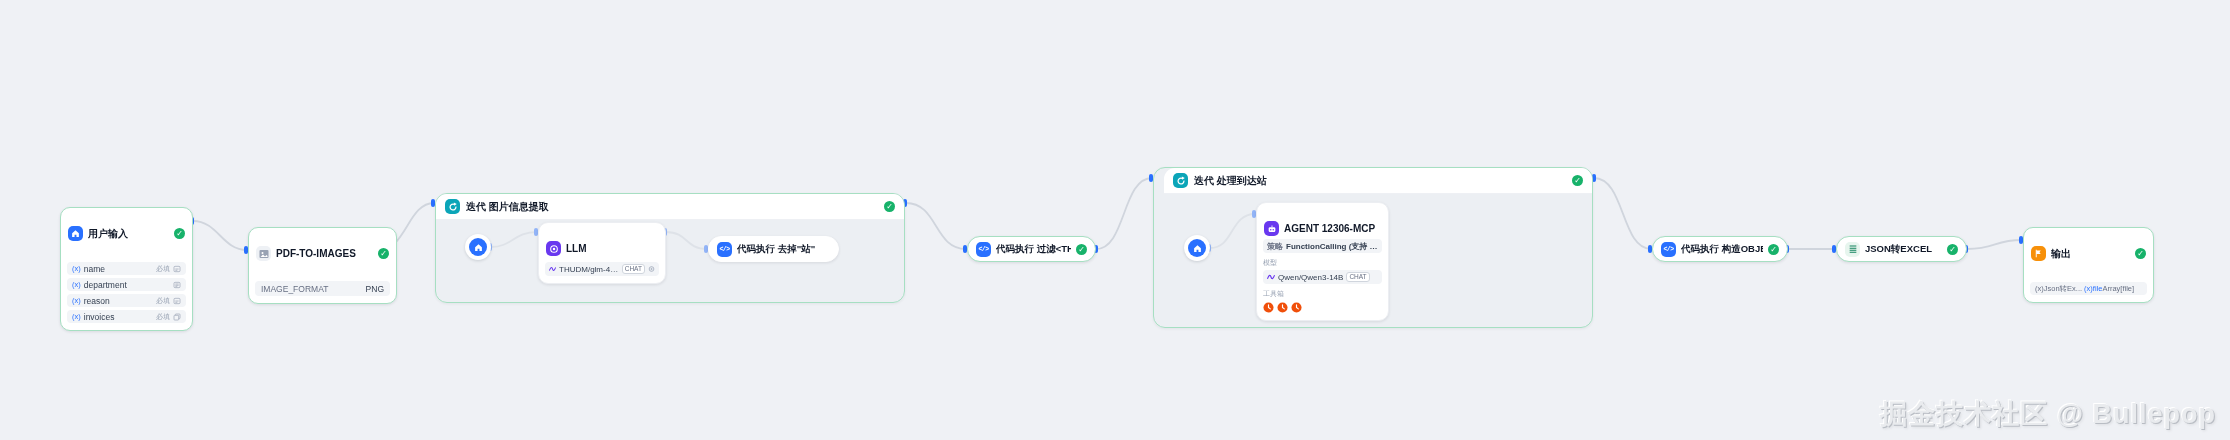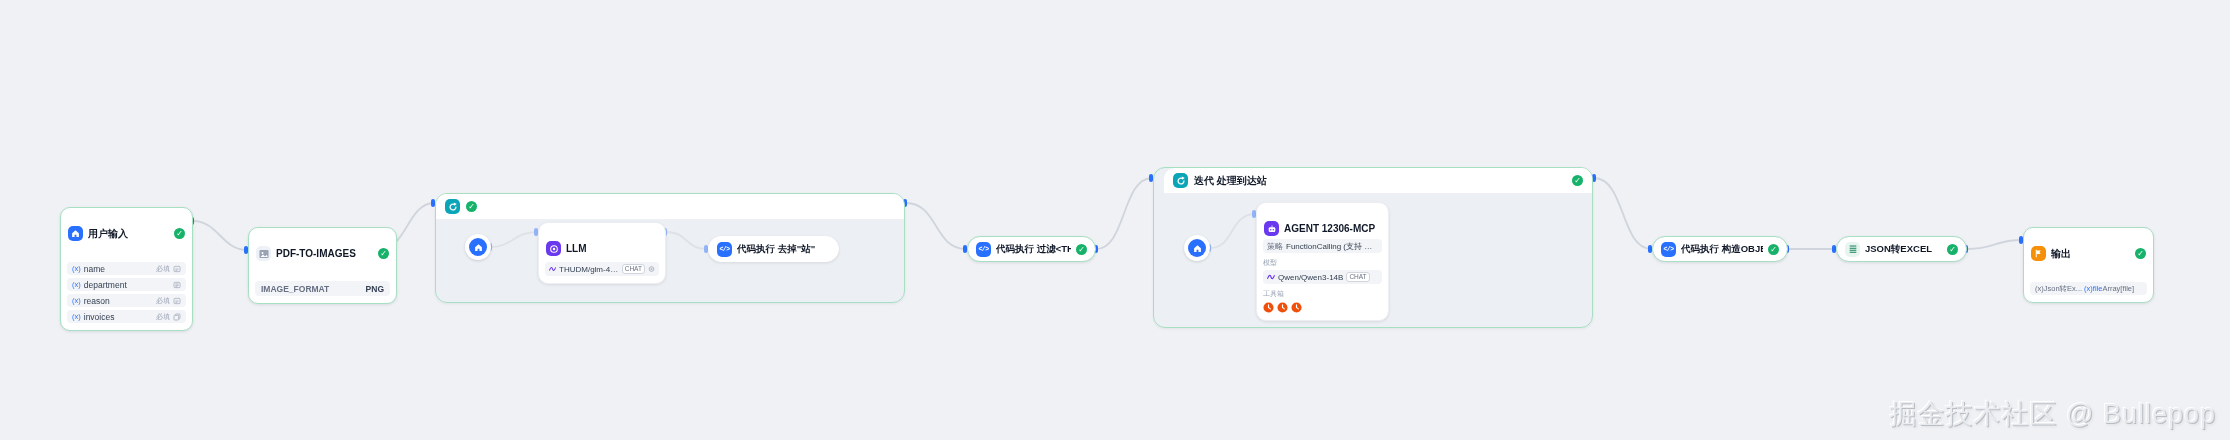--- a/index.html
+++ b/index.html
@@ -24,21 +24,21 @@
   .code-glyph { color:#fff; font-family:"Liberation Mono","DejaVu Sans Mono",monospace; font-size:6.5px; font-weight:bold; letter-spacing:-.5px; }
   .check { flex:0 0 auto; width:11px; height:11px; border-radius:50%; background:#17b26a; color:#fff;
            font-size:8px; line-height:11px; text-align:center; font-weight:bold; }
   .node-body { padding:0 6px 7px; }
   .vrow { display:flex; align-items:center; height:13px; background:#f2f4f7; border-radius:4px;
           padding:0 5px; font-size:8.5px; color:#354052; margin-top:3px; white-space:nowrap; }
   .vrow .vx { color:#2970ff; margin-right:3px; font-size:7.5px; }
   .vrow .req { margin-left:auto; font-size:7px; color:#98a2b3; }
   .vrow .mini-ic { margin-left:3px; display:flex; }
   .kvrow { display:flex; align-items:center; justify-content:space-between; height:15px; background:#f2f4f7;
-           border-radius:4px; padding:0 6px; font-size:8.5px; color:#676f83; margin-top:2px;font-weight:bold; }
+           border-radius:4px; padding:0 6px; font-size:8.5px; color:#676f83; margin-top:2px; }
   .kvrow .val { color:#354052; }
 
   .iter { position:absolute; border:1px solid #a6dfc2; border-radius:12px; background:rgba(233,236,241,.55);
           box-shadow:0 1px 3px rgba(16,24,40,.06); }
   .iter-head { display:flex; align-items:center; gap:6px; height:26px; background:#fff;
                border-radius:11px 11px 0 0; padding:0 9px; border-bottom:1px solid #eef0f4; }
   .iter-title { font-size:10px; font-weight:bold; color:#101828; flex:1; }
 
   .circle-node { position:absolute; width:26px; height:26px; background:#fff; border-radius:50%;
                  box-shadow:0 1px 3px rgba(16,24,40,.15); display:flex; align-items:center; justify-content:center; }
@@ -51,21 +51,21 @@
 
   .model-pill { display:flex; align-items:center; gap:3px; background:#f2f4f7; border-radius:4px;
                 height:14px; padding:0 4px; margin-top:4px; font-size:8px; color:#354052; white-space:nowrap; overflow:hidden; }
   .tag { border:1px solid #d0d5dd; border-radius:3px; font-size:6.5px; color:#676f83; padding:0 2px;
          line-height:8px; flex:0 0 auto; background:#fff; }
   .sub-label { font-size:7px; color:#98a2b3; margin-top:5px; }
   .tools-row { display:flex; gap:3px; margin-top:3px; }
   .ellip { overflow:hidden; text-overflow:ellipsis; white-space:nowrap; }
   .ref-gray { color:#676f83; } .ref-blue { color:#2970ff; }
 
-  .watermark { position:absolute; right:14px; bottom:8px; font-size:27px; font-weight:normal;
+  .watermark { position:absolute; right:14px; bottom:8px; font-size:27px; font-weight:bold;
                color:#e9ebee; text-shadow:1px 1px 0 #b9bdc4, -1px -1px 0 #ffffff, 2px 2px 3px rgba(0,0,0,.08);
                letter-spacing:1px; }
 </style>
 </head>
 <body>
 
 <div id="canvas">
 
   <svg class="edges">
     <path class="edge" d="M193,221 C218,221 222,250 247,250"></path>
@@ -183,20 +183,21 @@
   </div>
 
   <div class="iter" style="left:435px; top:193px; width:470px; height:110px;">
     <div class="iter-head">
       <span class="icon-sq ic-teal">
         <svg width="10" height="10" viewBox="0 0 24 24">
             <path d="M19 12 a7 7 0 1 1 -4 -6.3" fill="none" stroke="#fff" stroke-width="3" stroke-linecap="round"></path>
             <path d="M14 1 l7 4 -6 4 z" fill="#fff"></path>
           </svg>
       </span>
+      <span class="iter-title">迭代 图片信息提取</span>
       <span class="check">✓</span>
     </div>
   </div>
 
   <div class="circle-node" style="left:465px; top:234px;">
     <span class="inner-c">
       <svg width="9" height="9" viewBox="0 0 24 24">
           <path d="M3 11 L12 3 L21 11 V21 H14.5 V15 H9.5 V21 H3 Z" fill="#fff"></path>
         </svg>
     </span>
@@ -269,21 +270,21 @@
         <svg width="10" height="10" viewBox="0 0 24 24">
             <rect x="4" y="8" width="16" height="11" rx="3" fill="#fff"></rect>
             <circle cx="9" cy="13.5" r="1.8" fill="#6938ef"></circle>
             <circle cx="15" cy="13.5" r="1.8" fill="#6938ef"></circle>
             <rect x="11" y="3" width="2" height="5" rx="1" fill="#fff"></rect>
           </svg>
       </span>
       <span class="node-title">AGENT 12306-MCP</span>
     </div>
     <div class="node-body">
-      <div class="model-pill" style="margin-top:0;">
+      <div class="model-pill" style="margin-top:0;font-weight:bold;">
         <span class="ref-gray">策略</span>
         <span class="ellip" style="max-width:92px;">FunctionCalling (支持 MCP ...</span>
       </div>
       <div class="sub-label">模型</div>
       <div class="model-pill" style="margin-top:2px;">
         <svg width="8" height="8" viewBox="0 0 24 24">
             <path d="M2 16 C6 5 10 5 12 12 C14 19 18 19 22 8" stroke="#6938ef" stroke-width="3.5" fill="none" stroke-linecap="round"></path>
           </svg>
         <span class="ellip" style="max-width:72px;">Qwen/Qwen3-14B</span>
         <span class="tag">CHAT</span>

